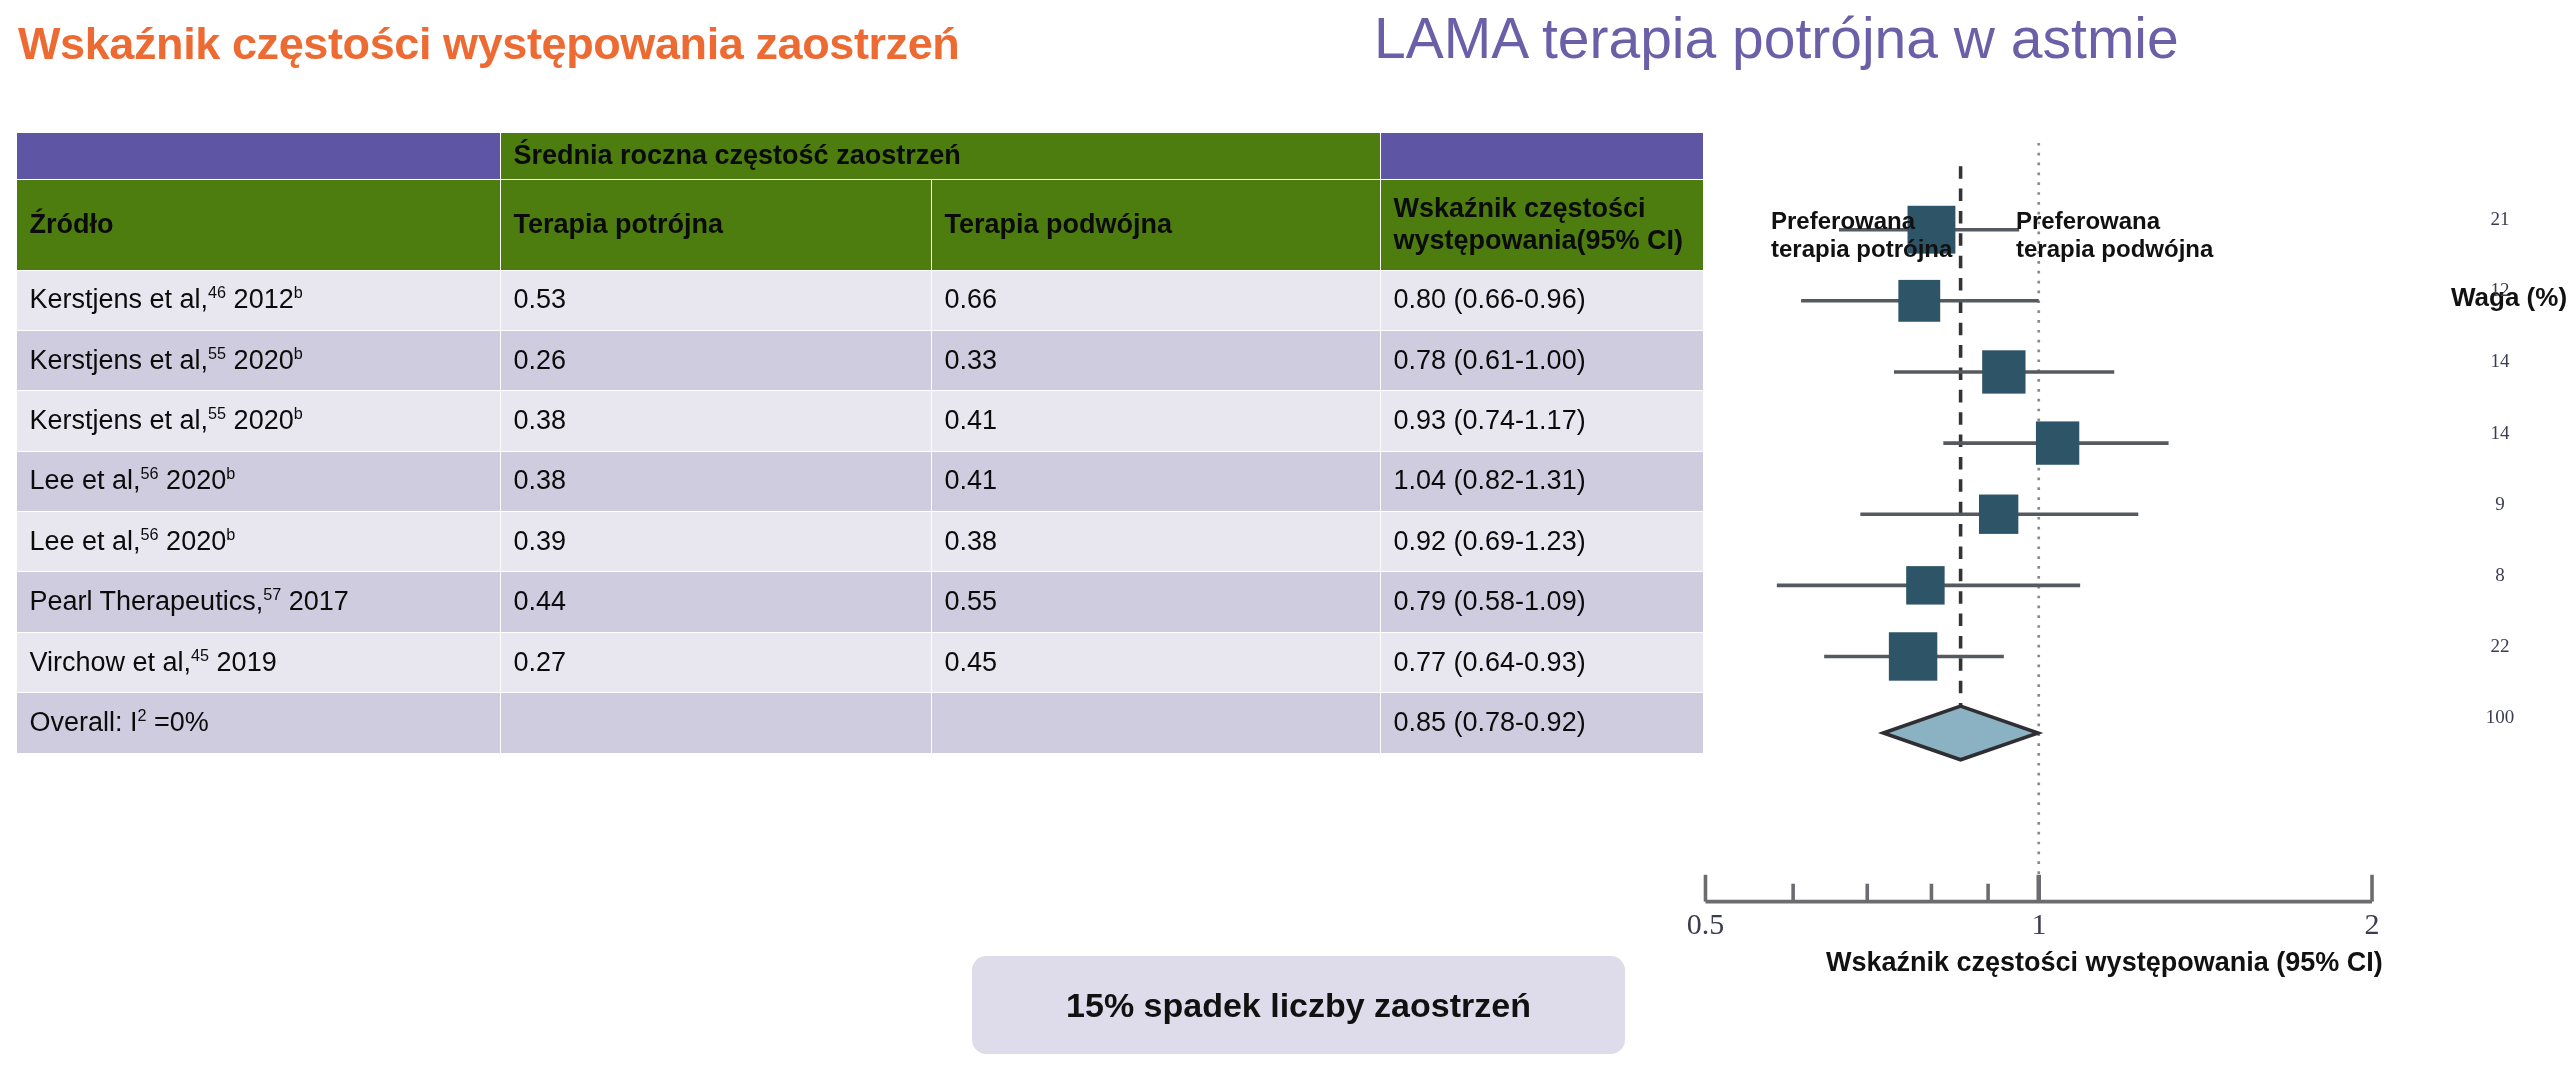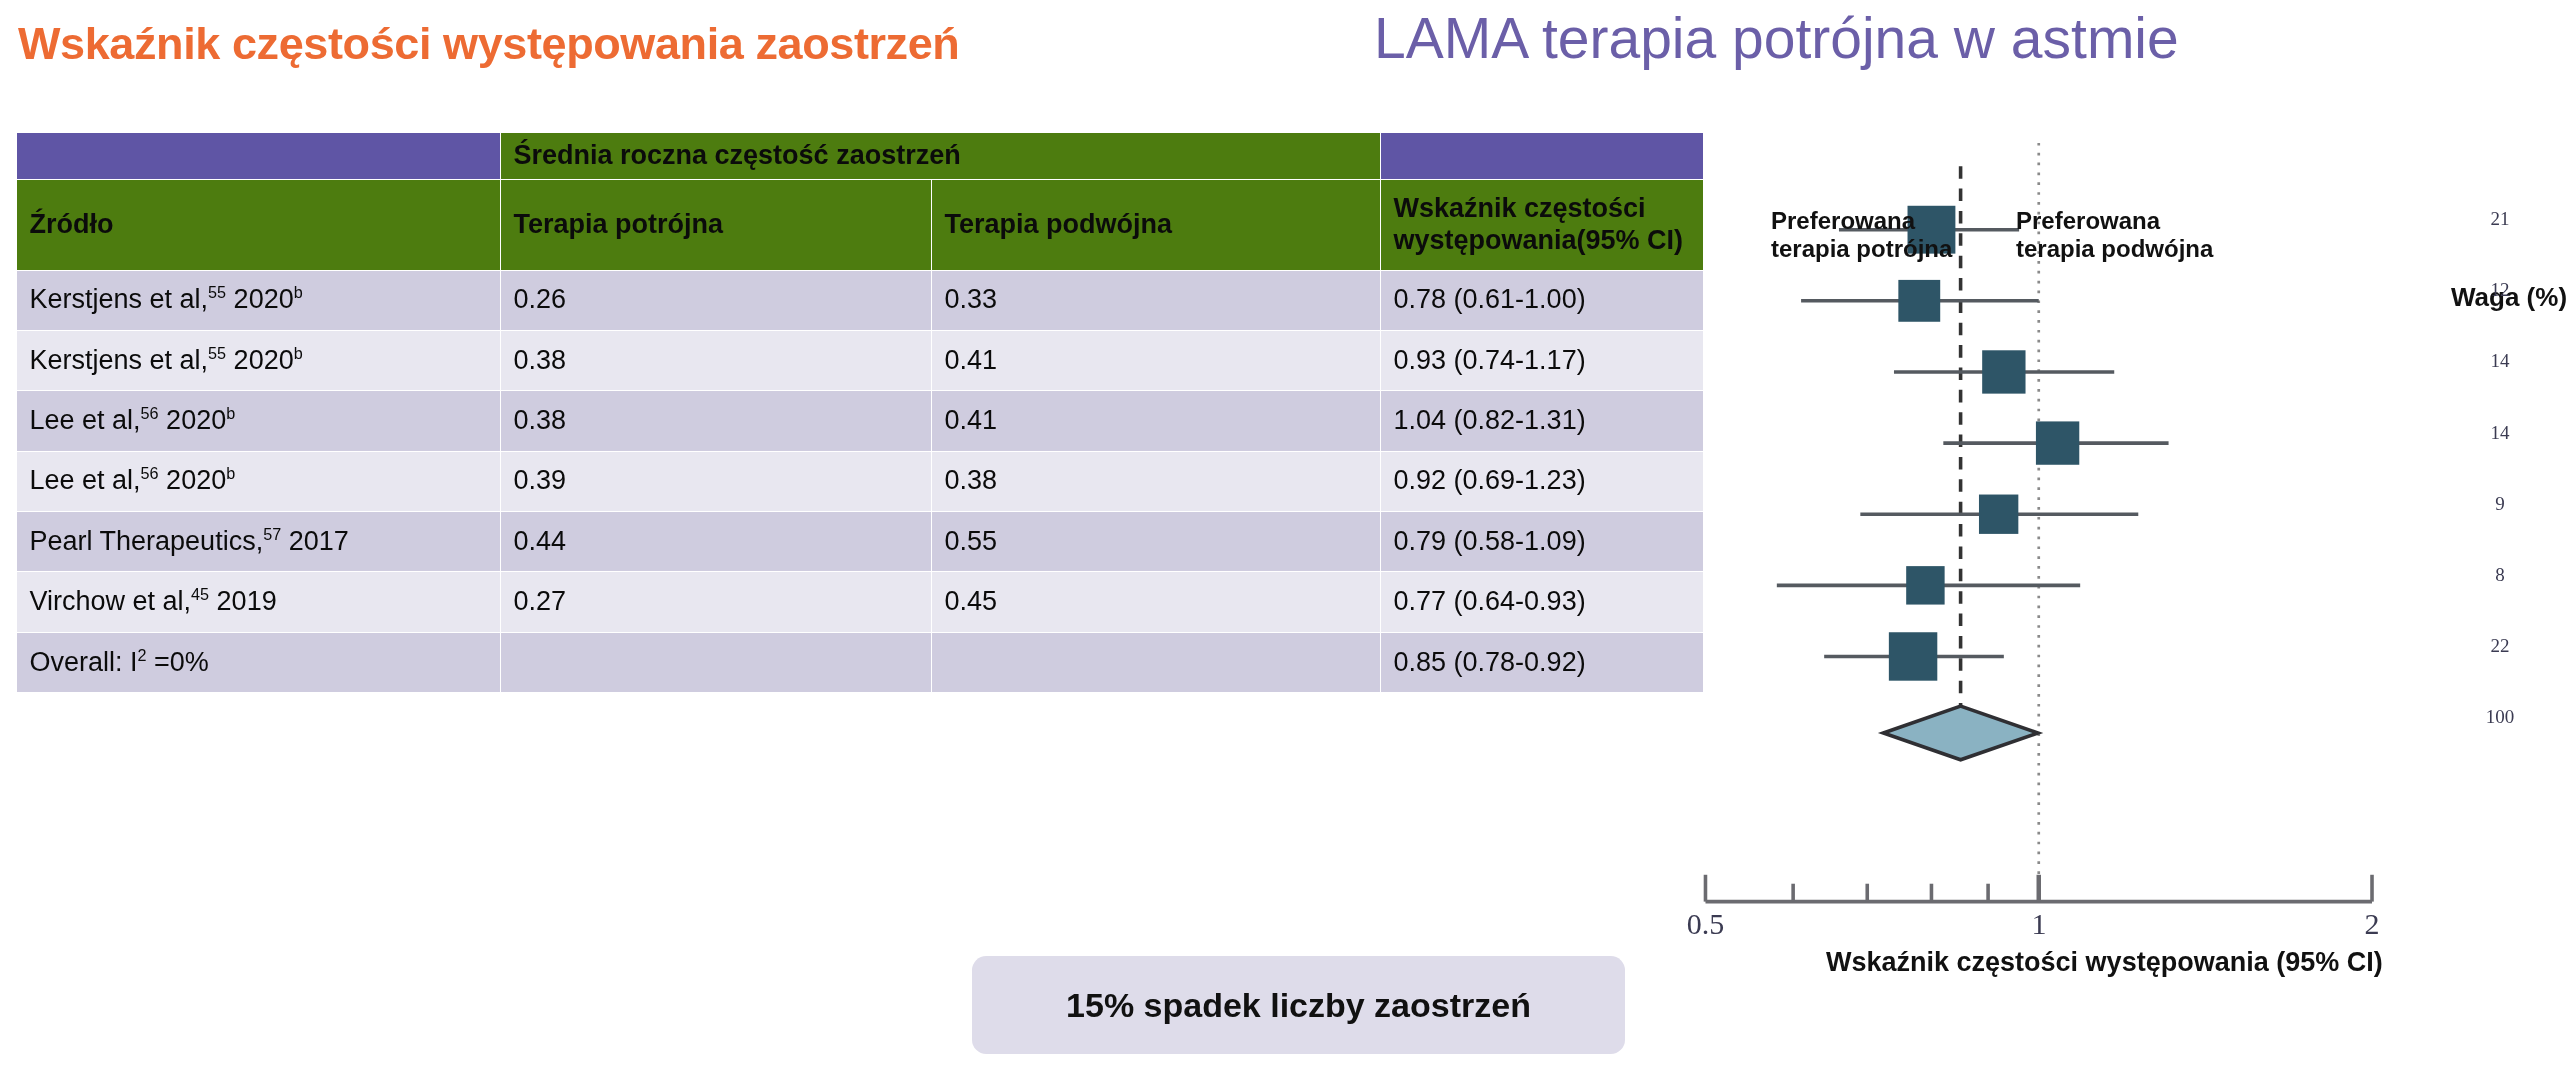--- a/index.html
+++ b/index.html
@@ -112,20 +112,26 @@
         <td class="hd" style="height:75px;">Źródło</td>
         <td class="hd">Terapia potrójna</td>
         <td class="hd">Terapia podwójna</td>
         <td class="hd">
           <span>Wskaźnik częstości</span><br>
           <span>występowania(95% CI)</span>
         </td>
       </tr>
     </tbody>
     <tbody id="tbody-rows">
+        <tr>
+          <td class="r-light" style="height: 45px;">Kerstjens et al,<sup>46</sup> 2012<sup>b</sup></td>
+          <td class="r-light">0.53</td>
+          <td class="r-light">0.66</td>
+          <td class="r-light">0.80 (0.66-0.96)</td>
+        </tr>
         <tr>
           <td class="r-dark" style="height: 45px;">Kerstjens et al,<sup>55</sup> 2020<sup>b</sup></td>
           <td class="r-dark">0.26</td>
           <td class="r-dark">0.33</td>
           <td class="r-dark">0.78 (0.61-1.00)</td>
         </tr>
         <tr>
           <td class="r-light" style="height: 45px;">Kerstjens et al,<sup>55</sup> 2020<sup>b</sup></td>
           <td class="r-light">0.38</td>
           <td class="r-light">0.41</td>

